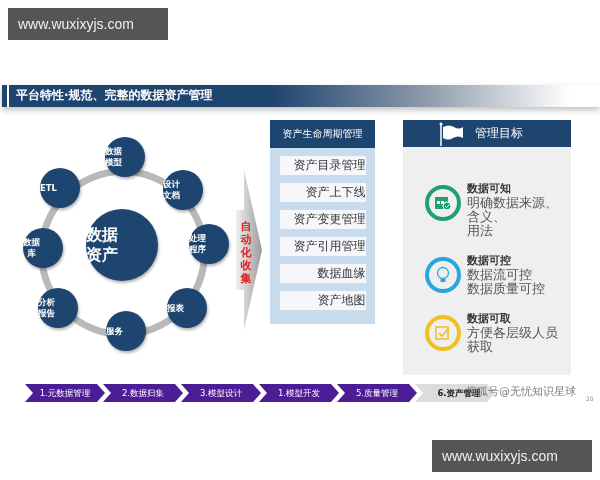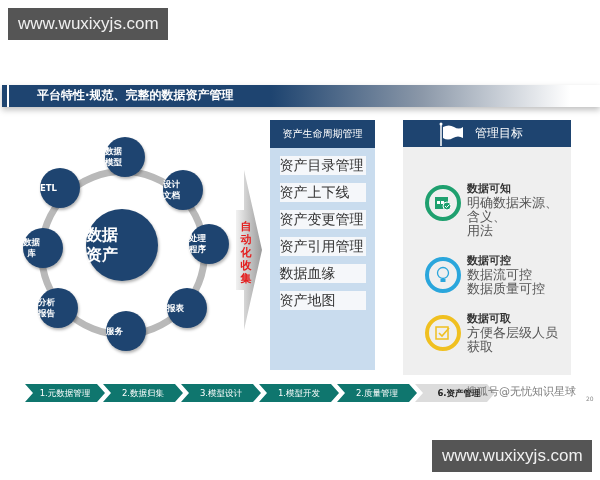--- a/index.html
+++ b/index.html
@@ -1,40 +1,40 @@
 <!DOCTYPE html>
 <html><head>
 <meta charset="utf-8">
 <style>
   * { box-sizing: border-box; margin: 0; padding: 0; }
   body { width: 600px; height: 480px; background: #ffffff; font-family: "DejaVu Sans", sans-serif; position: relative; overflow: hidden; }
-  .wm { position: absolute; background: #555555; color: #f0f0f0; font-family: "Liberation Sans", sans-serif; font-size: 17px; padding: 0 10px; line-height: 32px; }
+  .wm { position: absolute; background: #555555; color: #f0f0f0; font-family: "Liberation Sans", sans-serif; font-size: 14px; padding: 0 10px; line-height: 32px; }
   .wm.top { left: 8px; top: 8px; width: 160px; height: 32px; }
   .wm.bot { left: 432px; top: 440px; width: 160px; height: 32px; }
   .title-bar { position: absolute; left: 2px; top: 85px; width: 598px; height: 22px; background: linear-gradient(to right, #1e4470 0%, #1e4470 45%, #8a97a8 70%, #ffffff 95%); box-shadow: 0 3px 6px rgba(0,0,0,0.25); }
   .title-bar .mark { position: absolute; left: 2px; top: 0; width: 5px; height: 22px; background: #1e4470; border-right: 2px solid #fff; }
-  .title-bar .txt { position: absolute; left: 14px; top: 2px; color: #fff; font-weight: bold; font-size: 12px; margin-left: 21px; }
+  .title-bar .txt { position: absolute; left: 14px; top: 2px; color: #fff; font-weight: bold; font-size: 12px; }
   .ring { position: absolute; left: 38px; top: 168px; width: 170px; height: 170px; border: 7px solid #b9b9b9; border-radius: 50%; }
   .node { position: absolute; border-radius: 50%; background: #1e4470; color: #fff; font-size: 8.5px; font-weight: bold; display: flex; align-items: center; justify-content: flex-start; text-align: center; line-height: 11px; box-shadow: 1px 2px 3px rgba(0,0,0,0.3); }
   .node.center { font-size: 16px; line-height: 20px; }
   .arrow { position: absolute; left: 236px; top: 170px; width: 26px; height: 160px; }
   .arrow .lbl { position: absolute; left: 3px; top: 50px; width: 14px; color: #e41e1e; font-weight: bold; font-size: 11px; line-height: 13px; text-align: center; }
-  .lifecycle { position: absolute; left: 270px; top: 120px; width: 105px; height: 250px; background: #c9dcee; }
+  .lifecycle { position: absolute; left: 270px; top: 120px; width: 105px; height: 204px; background: #c9dcee; }
   .lifecycle .hdr { background: #1e4470; color: #fff; font-size: 10px; height: 28px; line-height: 28px; text-align: center; }
-  .lifecycle .item { margin: 8px auto 0; width: 86px; height: 19px; background: #f5f7fa; font-size: 14px; color: #333; text-align: left; line-height: 19px; }
+  .lifecycle .item { margin: 8px auto 0; width: 86px; height: 19px; background: #f5f7fa; font-size: 12px; color: #333; text-align: right; line-height: 19px; }
   .goals { position: absolute; left: 403px; top: 120px; width: 168px; height: 255px; background: #efefef; }
   .goals .hdr { background: #1e4470; color: #fff; font-size: 12px; height: 27px; line-height: 27px; position: relative; }
   .goals .hdr .flag { position: absolute; left: 36px; top: 2px; }
   .goals .hdr .t { position: absolute; left: 72px; }
   .goal { position: absolute; left: 22px; width: 145px; }
   .goal .ic { position: absolute; left: 0; top: 0; width: 36px; height: 36px; border-radius: 50%; border: 4px solid; display: flex; align-items: center; justify-content: center; }
   .goal .h { position: absolute; left: 42px; top: -4px; font-weight: bold; font-size: 11px; color: #333; }
   .goal .d { position: absolute; left: 42px; top: 11px; font-size: 13px; color: #555; line-height: 14px; width: 100px; }
   .steps { position: absolute; left: 25px; top: 384px; height: 18px; display: flex; }
-  .step { width: 80px; height: 18px; background: #0f766e; color: #fff; font-size: 8.5px; line-height: 18px; text-align: center; clip-path: polygon(0 0, 90% 0, 100% 50%, 90% 100%, 0 100%, 10% 50%); margin-right: -2px; }
+  .step { width: 80px; height: 18px; background: #4c1d95; color: #fff; font-size: 8.5px; line-height: 18px; text-align: center; clip-path: polygon(0 0, 90% 0, 100% 50%, 90% 100%, 0 100%, 10% 50%); margin-right: -2px; }
   .step.last { background: #dcdcdc; color: #222; font-weight: bold; padding-left: 8px; }
   .sohu { position: absolute; left: 466px; top: 384px; font-size: 11px; color: #666; opacity: 0.85; }
   .pg { position: absolute; left: 586px; top: 395px; font-size: 6px; color: #888; }
 </style>
 </head>
 <body>
 
 <div class="wm top">www.wuxixyjs.com</div>
 
 <div class="title-bar">
@@ -144,19 +144,19 @@
     <div class="h">数据可取</div>
     <div class="d">方便各层级人员获取</div>
   </div>
 </div>
 
 <div class="steps">
   <div class="step">1.元数据管理</div>
   <div class="step">2.数据归集</div>
   <div class="step">3.模型设计</div>
   <div class="step">1.模型开发</div>
-  <div class="step">2.质量管理</div>
+  <div class="step">5.质量管理</div>
   <div class="step last">6.资产管理</div>
 </div>
 <div class="sohu">搜狐号@无忧知识星球</div>
 <div class="pg">20</div>
 
 <div class="wm bot">www.wuxixyjs.com</div>
 
 </body></html>

